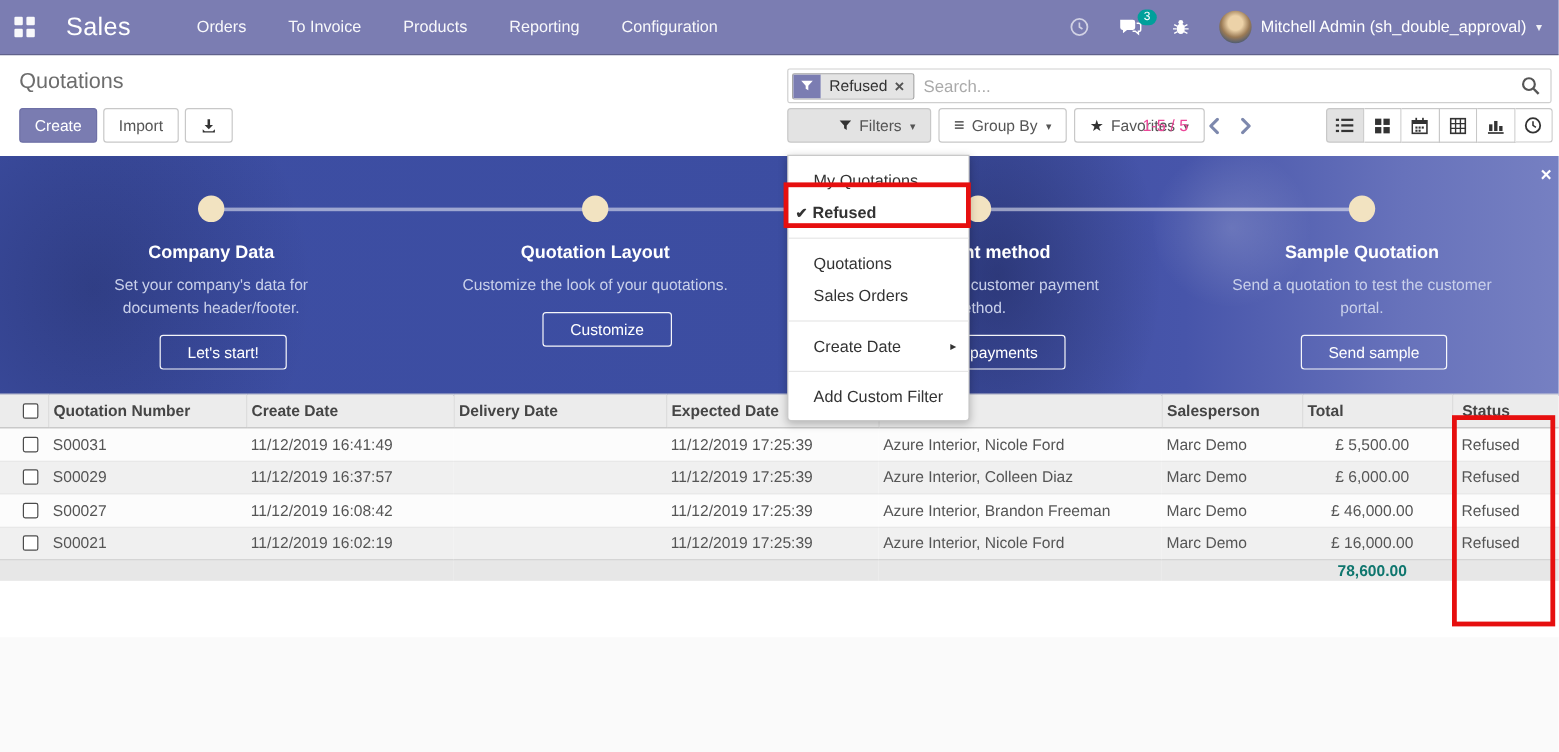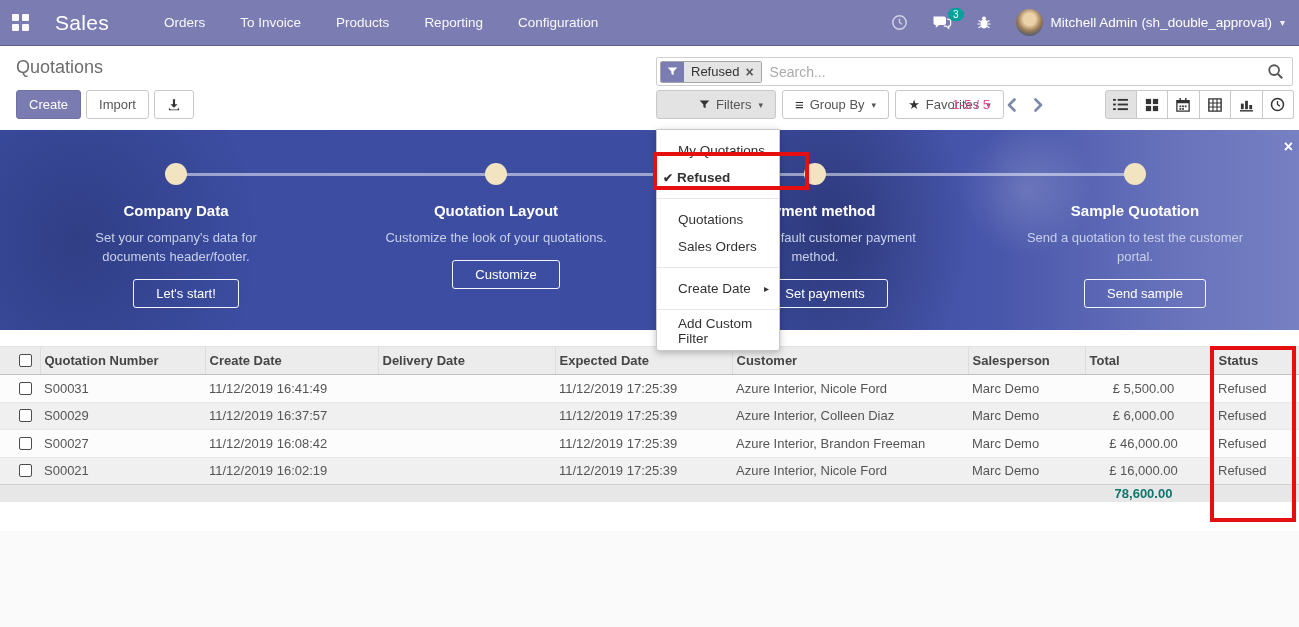--- a/index.html
+++ b/index.html
@@ -87,33 +87,33 @@
   .step { position:absolute; top:33px; width:244px; display:flex; flex-direction:column; align-items:center; }
   .dot { width:22px; height:22px; border-radius:50%; background:#f2e3c1; }
   .step-title { margin-top:17px; color:#fff; font-size:15px; font-weight:bold; }
   .step-desc { margin-top:9px; color:#c9d0ea; font-size:13px; line-height:19px; text-align:center; max-width:225px; }
   .step-btn { margin-top:13px; background:transparent; border:1px solid rgba(255,255,255,0.95);
     color:#fff; font-size:13px; padding:6px 22px; border-radius:3px; cursor:pointer;
     font-family:"Liberation Sans", sans-serif;margin-left:20px; }
 
   
   .dropdown {
-    position:absolute; left:656px; top:129px; width:124px; z-index:50;
+    position:absolute; left:656px; top:129px; width:152px; z-index:50;
     background:#fff; border:1px solid #c9c9c9; border-radius:0 0 3px 3px;
     box-shadow:0 2px 7px rgba(0,0,0,0.25); padding:7px 0 6px 0;
   }
   .dd-item { height:27px; display:flex; align-items:center; padding:0 10px 0 21px;
     font-size:13.5px; color:#333; cursor:pointer; position:relative; }
   .dd-item.checked { font-weight:bold; padding-left:6px; }
   .dd-check { margin-right:4px; font-size:12px; }
   .dd-sep { border-top:1px solid #e6e6e6; margin:7px 0; }
   .dd-arrow { margin-left:auto; font-size:10px; color:#333; }
 
   
-  .list-table { position:absolute; left:0; top:346px; width:1299px; border-collapse:collapse; z-index:20;
+  .list-table { position:absolute; left:0; top:328px; width:1299px; border-collapse:collapse; z-index:20;
     font-size:13px; color:#555; }
   .list-table th { background:#ececec; font-weight:bold; color:#454545; text-align:left;
     height:28px; padding:0 4px; border-bottom:1px solid #c0c0c0; border-top:1px solid #e2e2e2;
     border-left:1px solid #ddd; cursor:pointer; white-space:nowrap; }
   .list-table th:first-child { border-left:none; }
   .list-table td { height:27.5px; padding:0 4px; border-top:1px solid #e8e8e8; white-space:nowrap; }
   .list-table tbody tr:nth-child(odd) { background:#fcfcfc; }
   .list-table tbody tr:nth-child(even) { background:#f0f0f0; }
   .list-table tbody tr { cursor:pointer; }
   .col-total, .th-total { text-align:center; padding-right:12px !important; }

